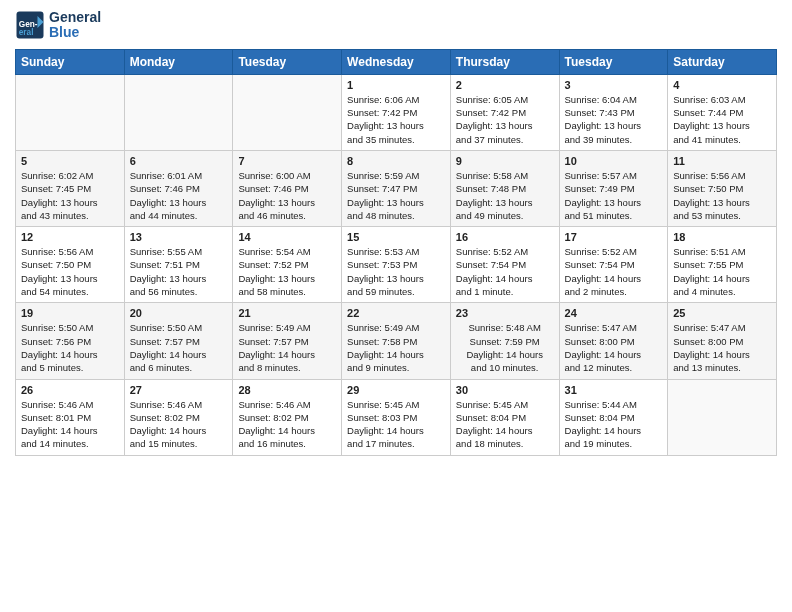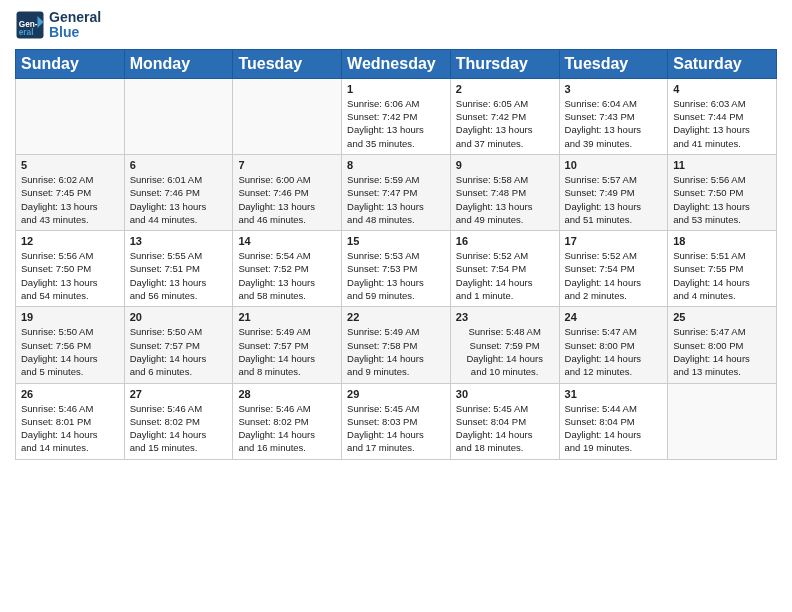--- a/index.html
+++ b/index.html
@@ -50,21 +50,21 @@
     table {
       width: 100%;
       border-collapse: collapse;
       table-layout: fixed;
     }
     thead tr th {
       background-color: #2a6db5;
       color: #fff;
       text-align: left;
       padding: 5px 5px;
-      font-size: 16px;
+      font-size: 12px;
       font-weight: bold;
       border: 1px solid #1a5a9a;
     }
     tbody tr td {
       vertical-align: top;
       border: 1px solid #ccc;
       padding: 4px 5px;
       font-size: 9.5px;
       color: #222;
       height: 72px;

